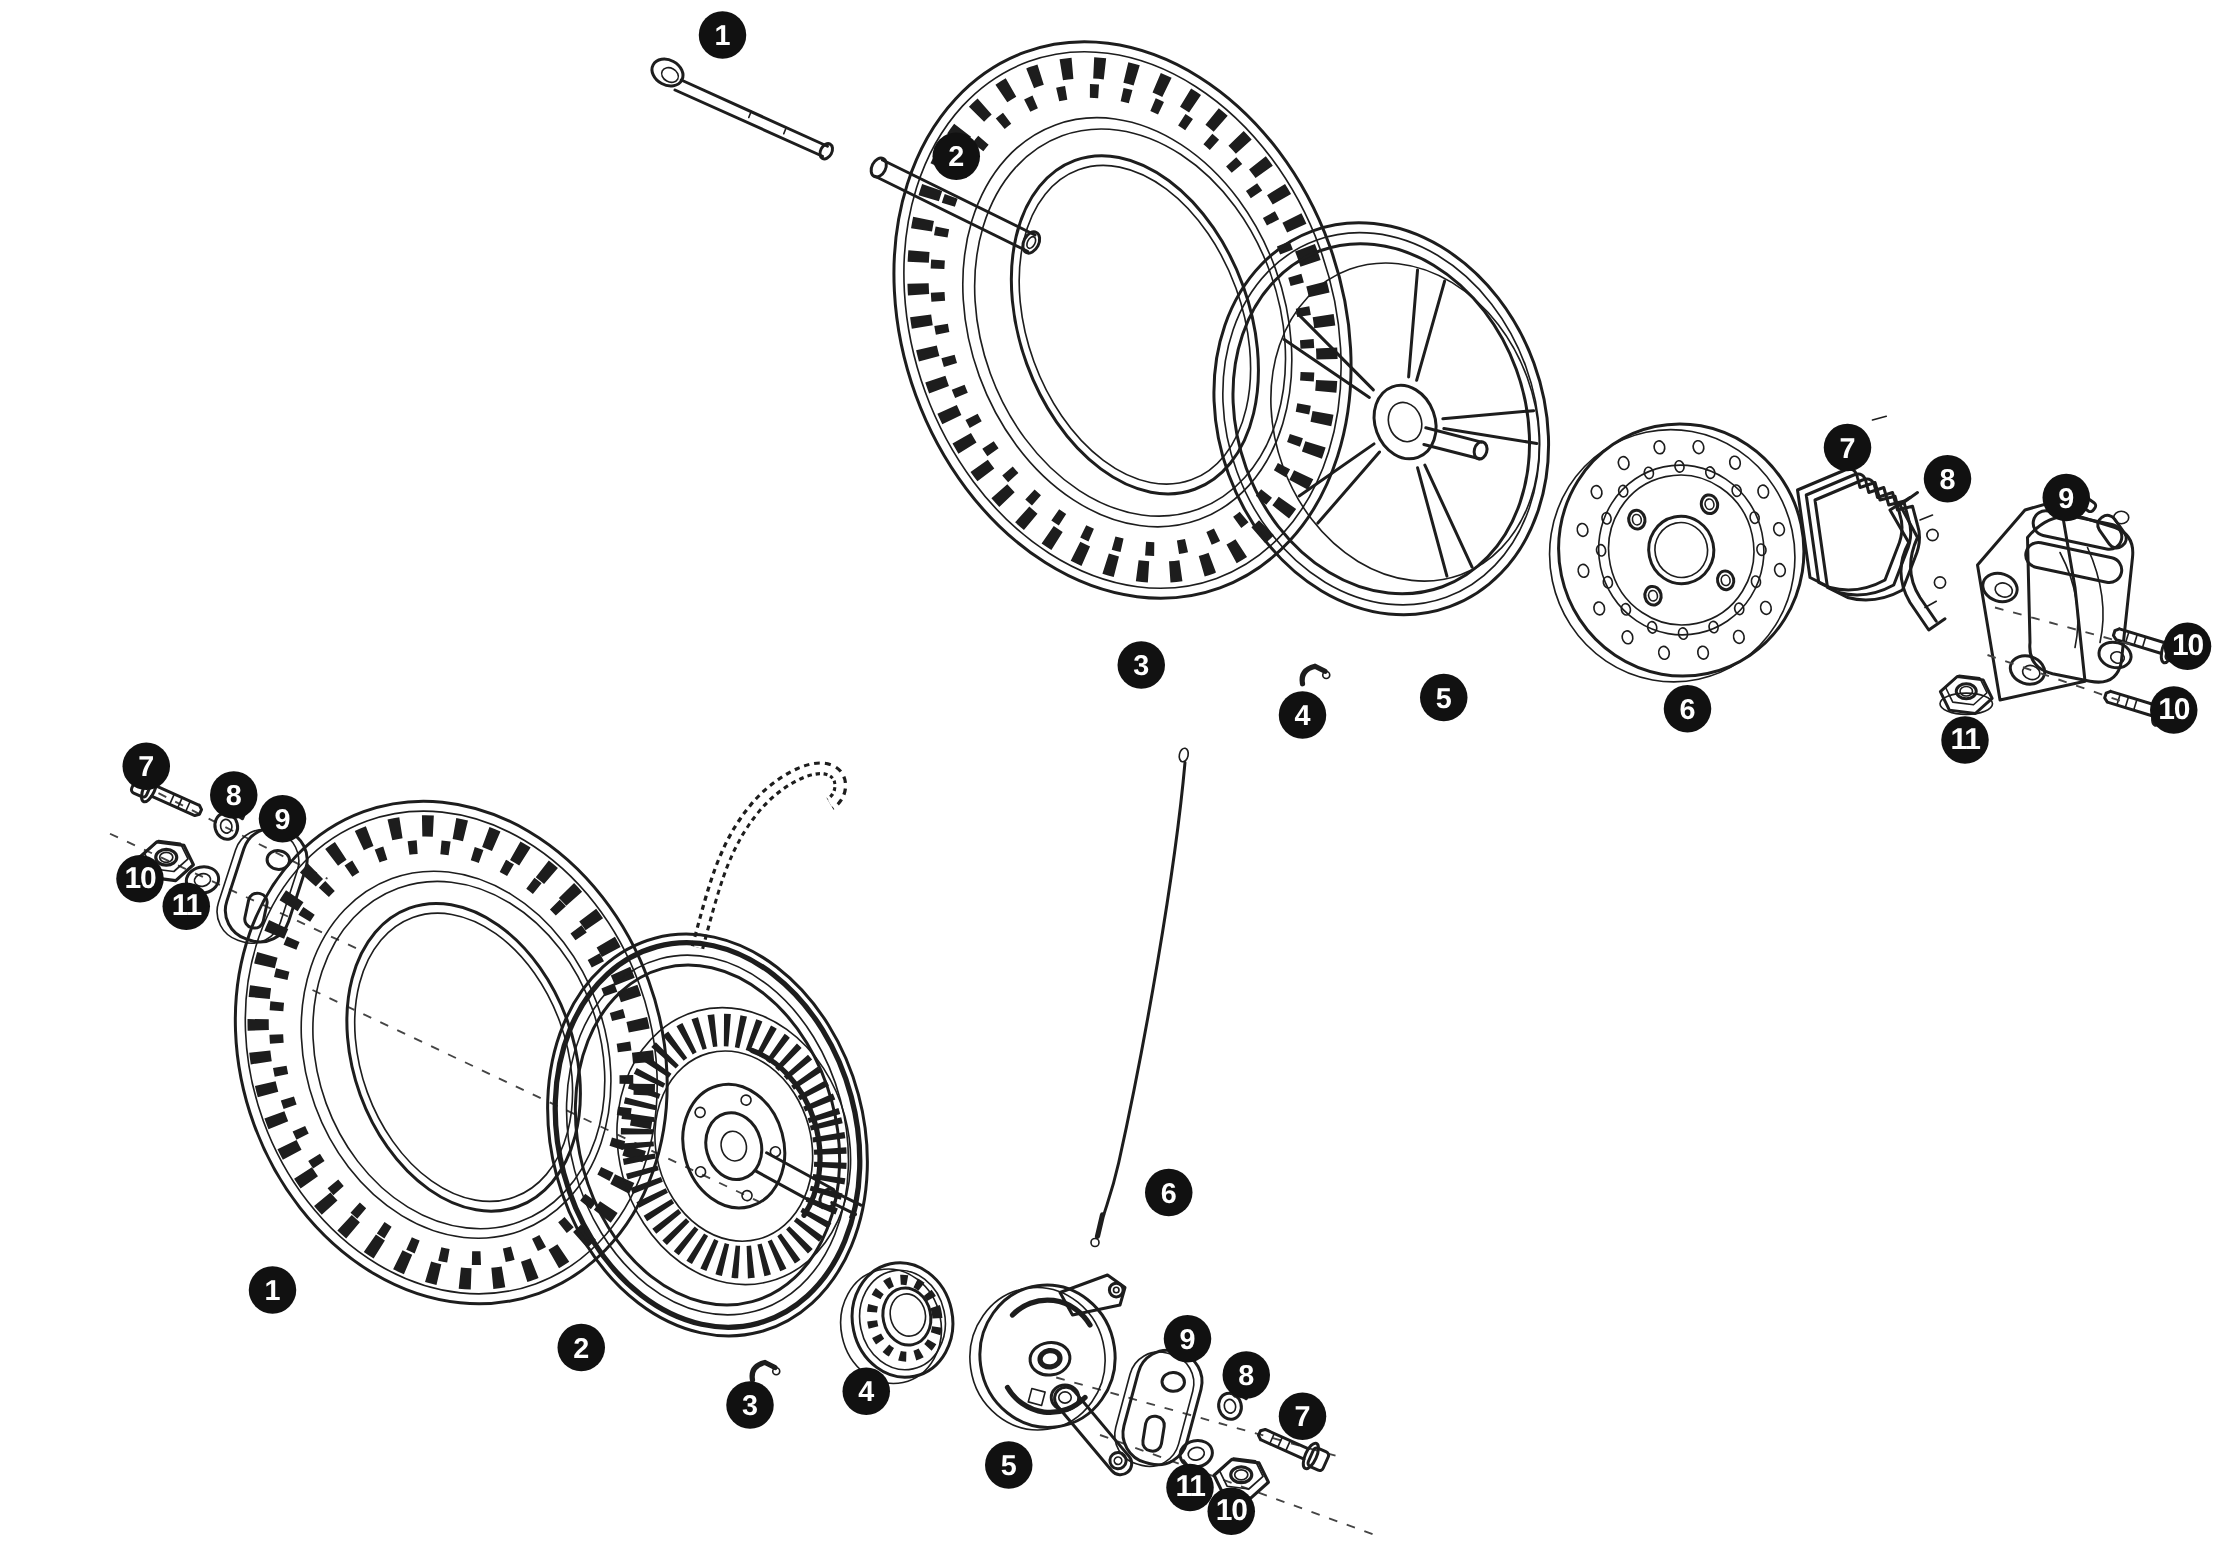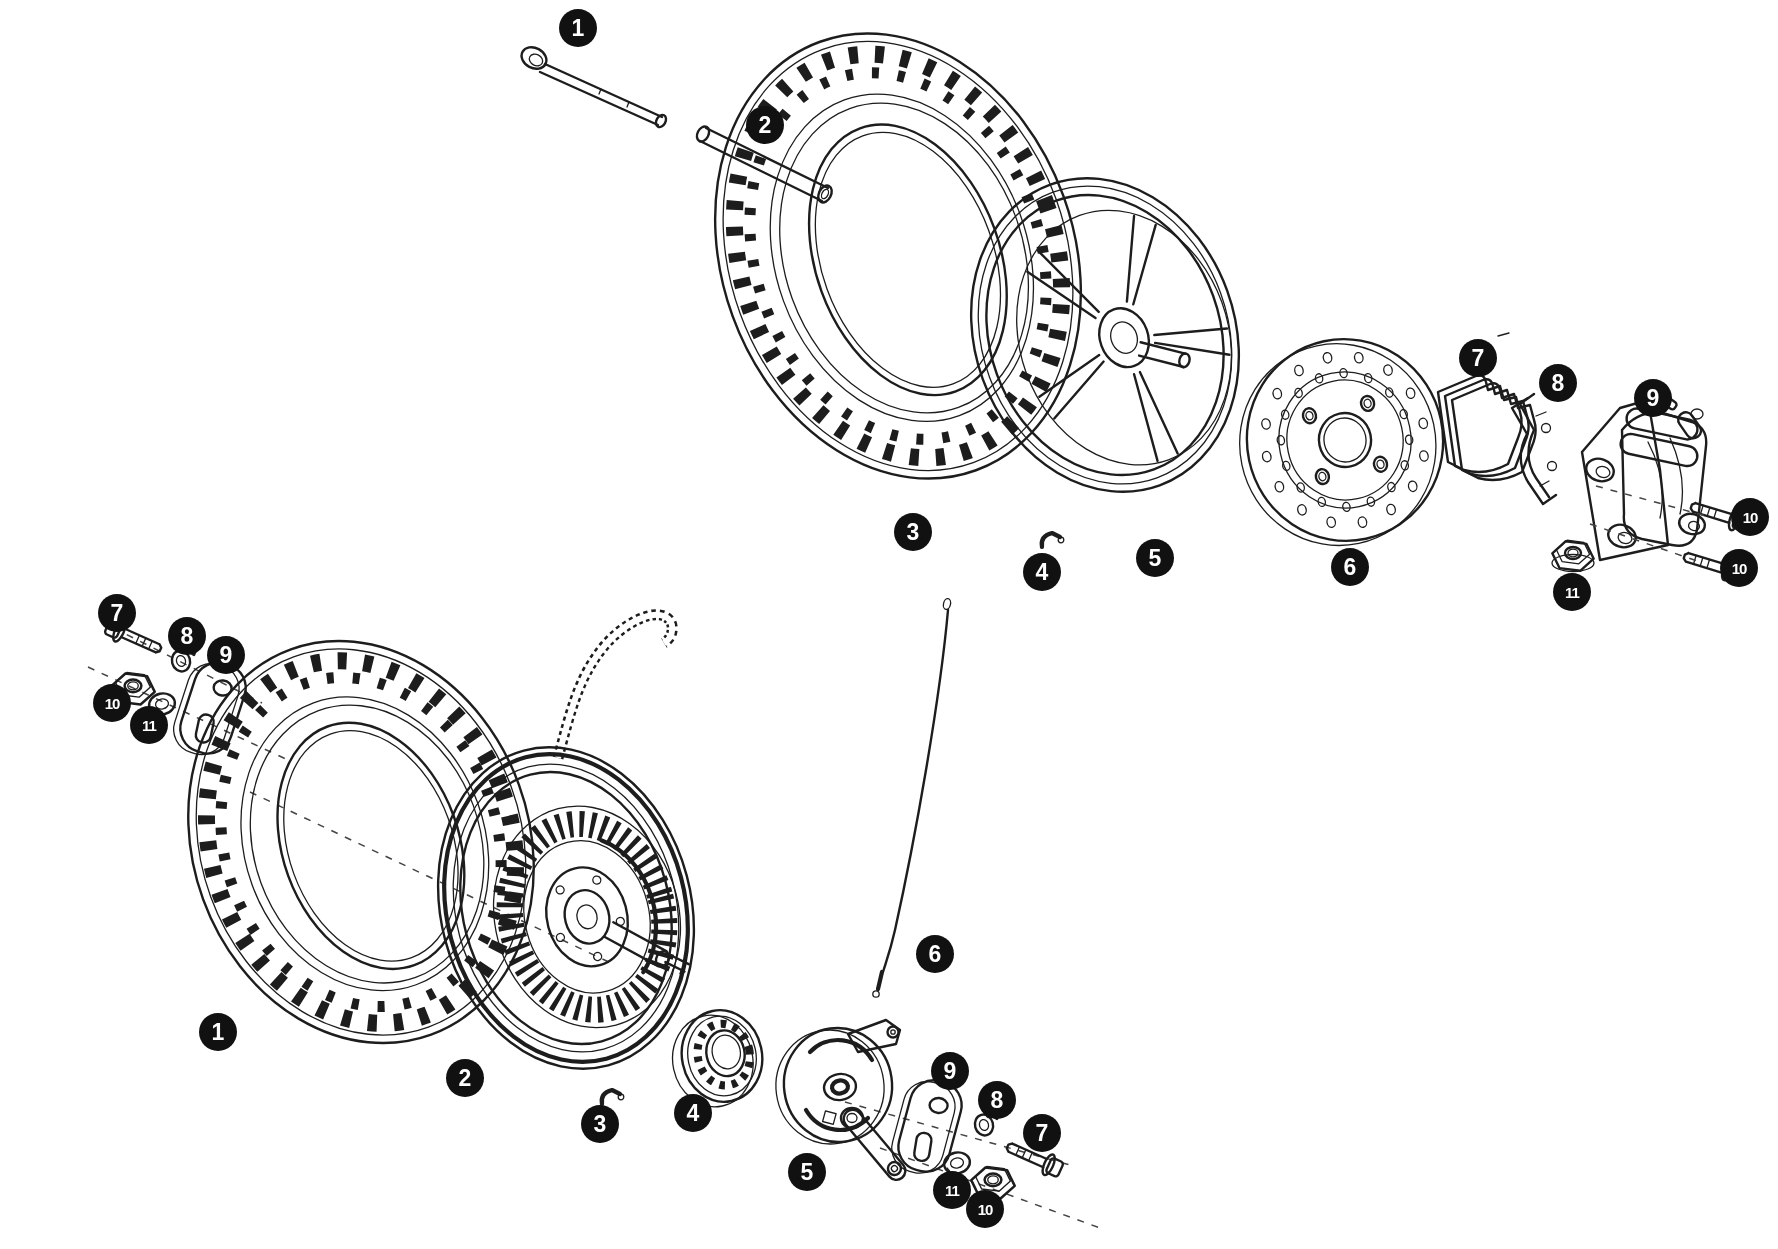--- a/index.html
+++ b/index.html
@@ -15,21 +15,21 @@
   .fins{fill:none;stroke:#1d1d1d;stroke-width:26;stroke-dasharray:4.5 6.5;}
   .cage{fill:none;stroke:#1d1d1d;stroke-width:8;stroke-dasharray:5.5 7;}
   .rib {fill:none;stroke:#1d1d1d;stroke-width:11;stroke-dasharray:4 3.5;}
   .wcore{fill:none;stroke:#ffffff;stroke-width:6;}
   .dash{fill:none;stroke:#444;stroke-width:1.5;stroke-dasharray:7 8;}
   
   #badges{position:absolute;left:0;top:0;width:100%;height:100%;pointer-events:none;}
   .badge{position:absolute;width:38px;height:38px;margin-left:-19px;margin-top:-19px;
          border-radius:50%;display:flex;align-items:center;justify-content:center;
          font-weight:700;font-size:23px;line-height:1;user-select:none;}
-  .badge.two{font-size:15px;letter-spacing:-1px;}
+  .badge.two{font-size:24px;letter-spacing:-1px;}
 </style>
 </head>
 <body>
 
 <div class="stage">
 <svg width="1778" height="1249" viewBox="0 0 1778 1249">
   <defs>
     <g id="flange-bolt">
       <ellipse cx="8" cy="0" rx="4.5" ry="11" class="ln"></ellipse>
       <rect x="-5" y="-8" width="13" height="16" rx="3" class="ln"></rect>

